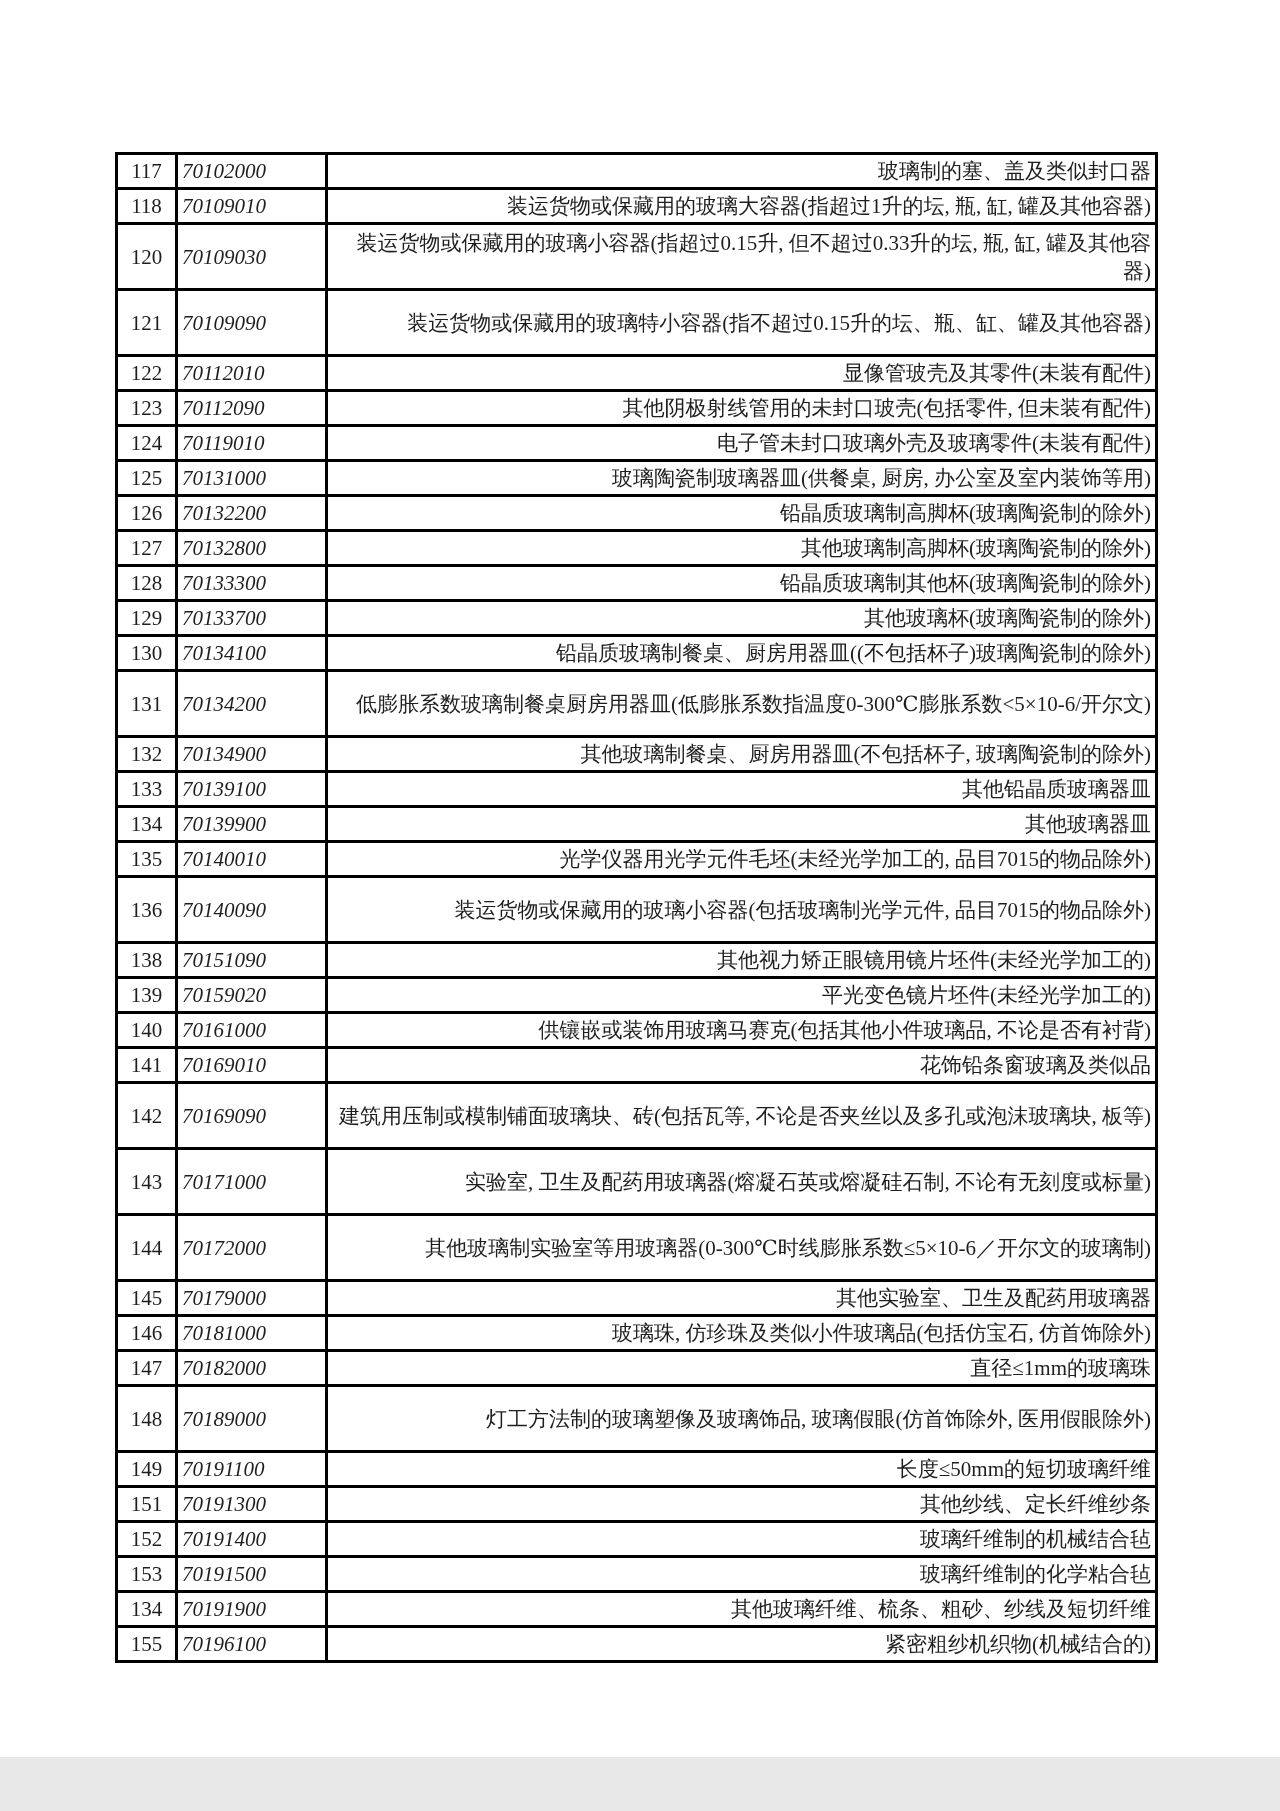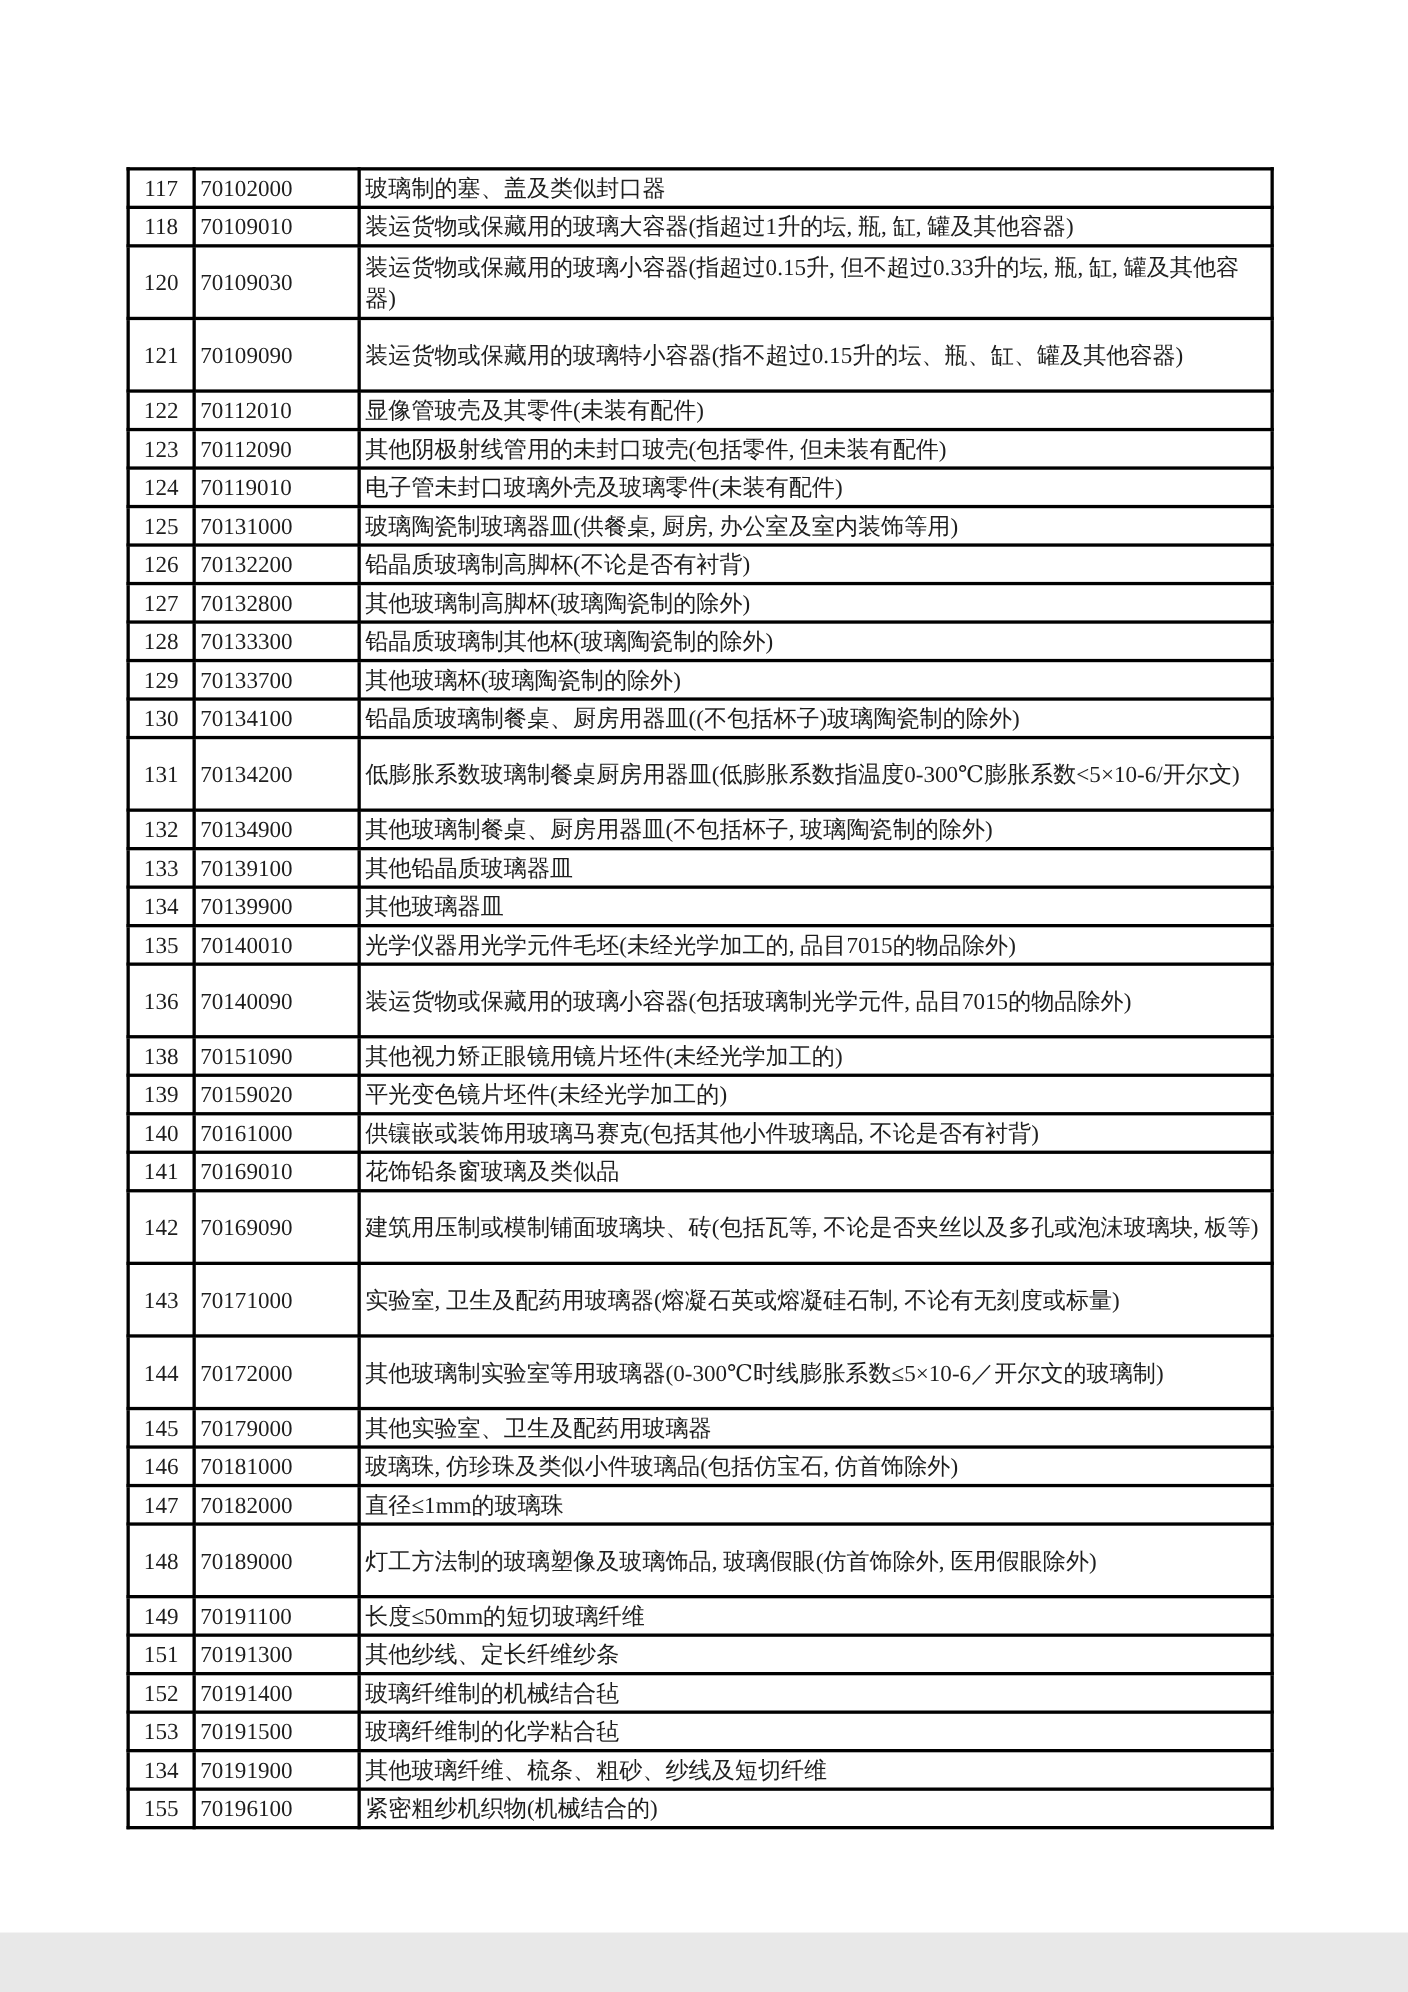--- a/index.html
+++ b/index.html
@@ -35,23 +35,24 @@
   }
   tr.h1 td { height: 30px; }
   tr.h2 td { height: 61px; }
   td.no {
     text-align: center;
     padding: 1px 2px;
   }
   td.code {
     text-align: left;
     padding-left: 7px;
+    font-style: italic;
   }
   td.desc {
-    text-align: left;
+    text-align: right;
     padding-left: 9px;
     padding-right: 5px;
   }
 </style>
 </head>
 <body>
 
 <div class="page">
   <table class="hs-table">
     <colgroup>
@@ -96,21 +97,21 @@
           <td class="desc">电子管未封口玻璃外壳及玻璃零件(未装有配件)</td>
         </tr>
       <tr class="h1">
           <td class="no">125</td>
           <td class="code">70131000</td>
           <td class="desc">玻璃陶瓷制玻璃器皿(供餐桌, 厨房, 办公室及室内装饰等用)</td>
         </tr>
       <tr class="h1">
           <td class="no">126</td>
           <td class="code">70132200</td>
-          <td class="desc">铅晶质玻璃制高脚杯(不论是否有衬背)</td>
+          <td class="desc">铅晶质玻璃制高脚杯(玻璃陶瓷制的除外)</td>
         </tr>
       <tr class="h1">
           <td class="no">127</td>
           <td class="code">70132800</td>
           <td class="desc">其他玻璃制高脚杯(玻璃陶瓷制的除外)</td>
         </tr>
       <tr class="h1">
           <td class="no">128</td>
           <td class="code">70133300</td>
           <td class="desc">铅晶质玻璃制其他杯(玻璃陶瓷制的除外)</td>

